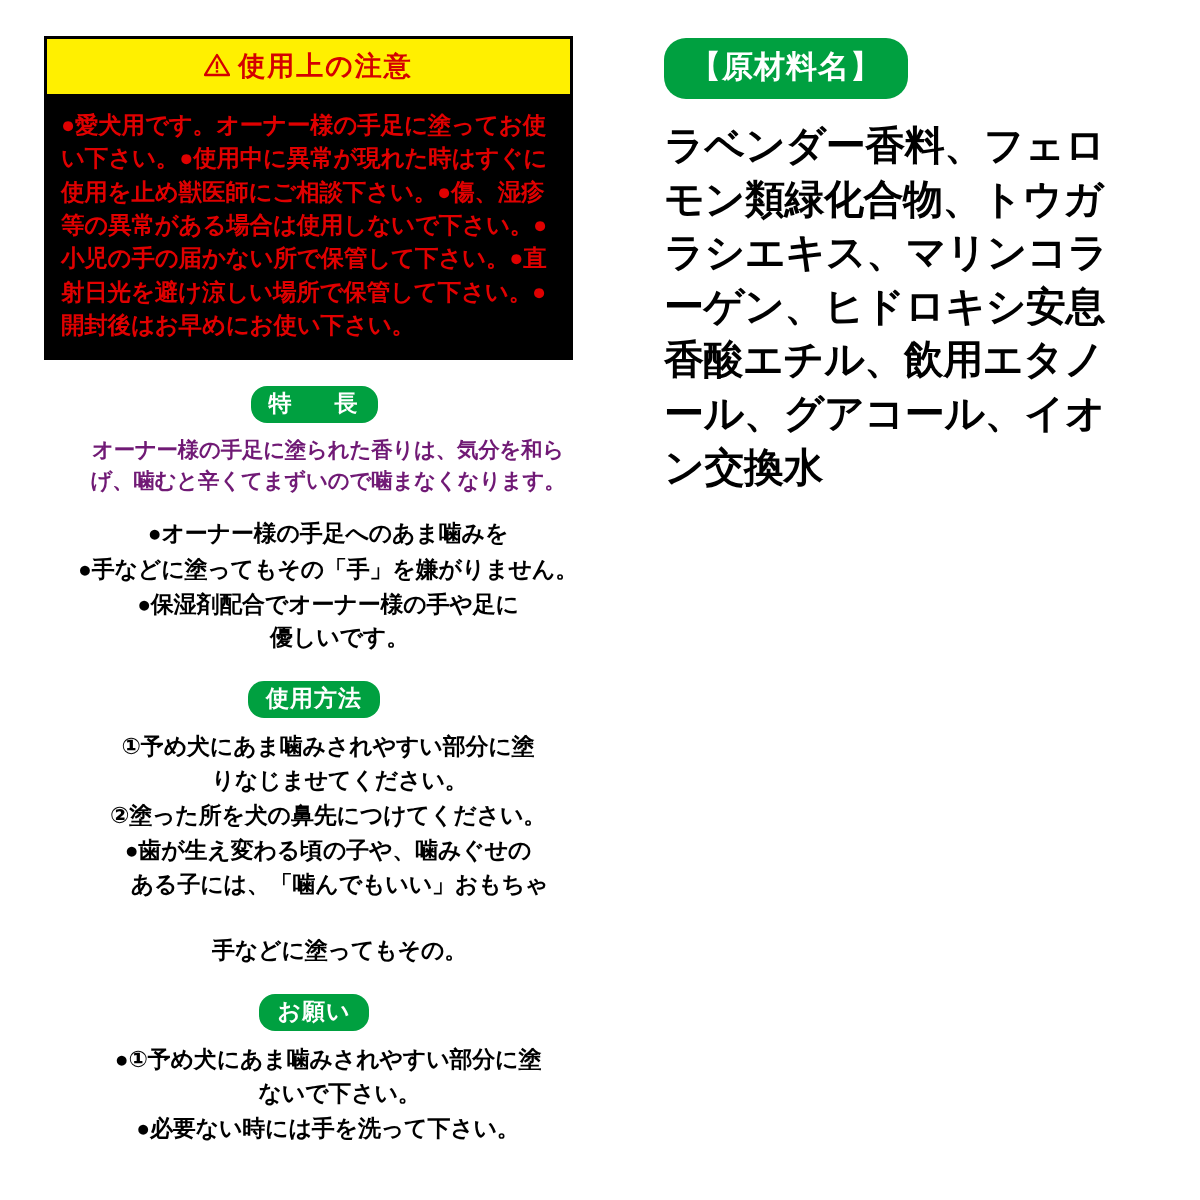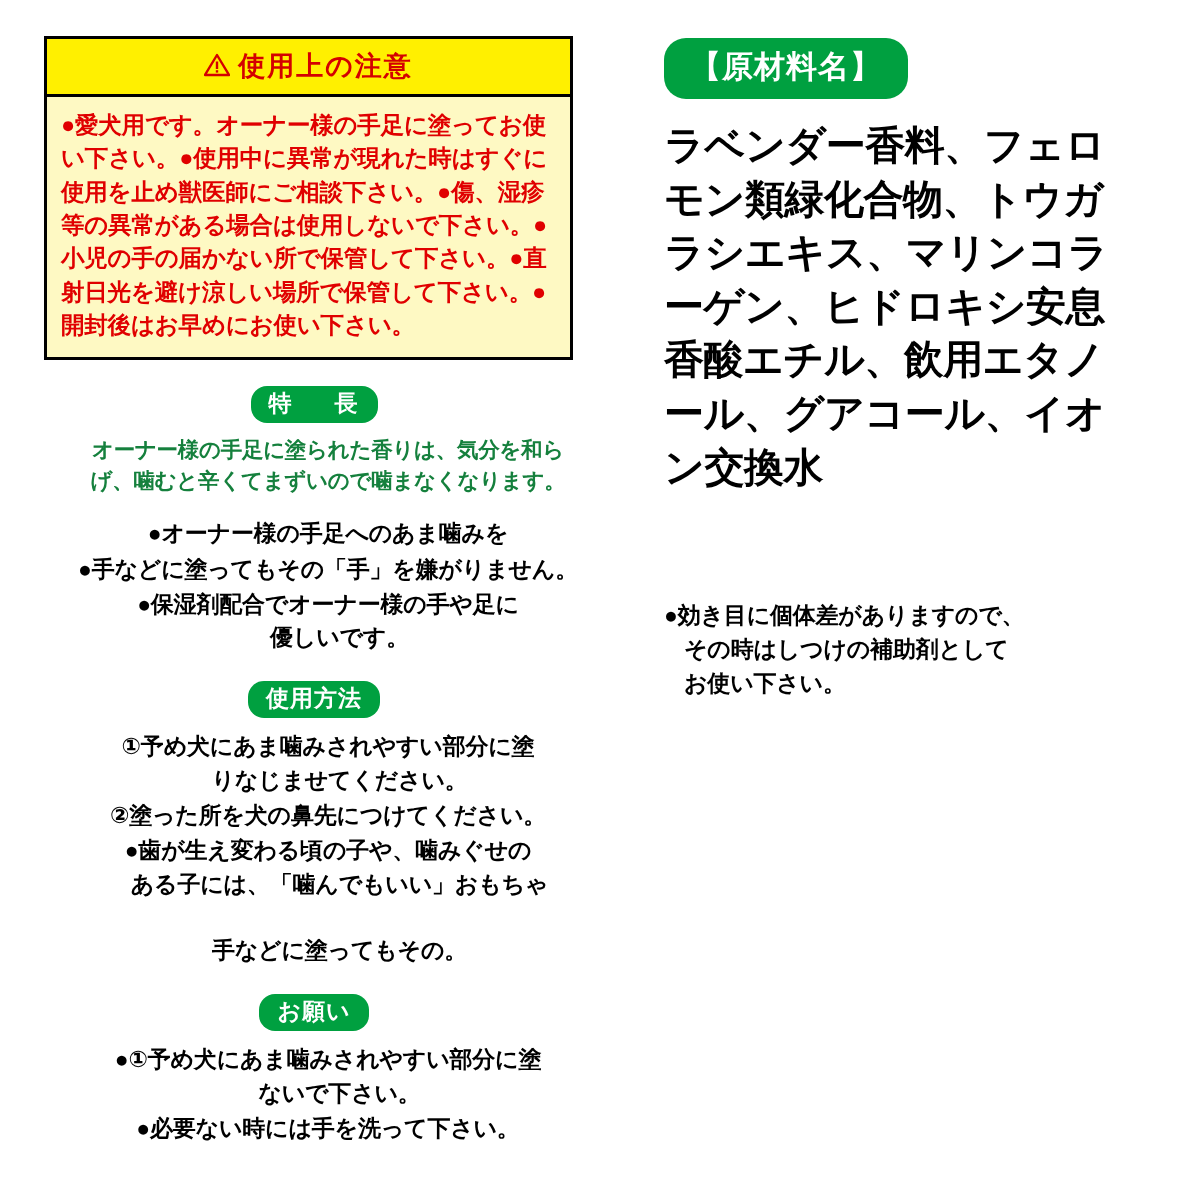--- a/index.html
+++ b/index.html
@@ -25,21 +25,21 @@
   .col-left {
     position: absolute;
     left: 44px;
     top: 36px;
     width: 540px;
   }
 
   
   .caution-box {
     border: 3px solid #000000;
-    background: #fef9c3;
+    background: #000000;
     width: 529px;
     box-sizing: border-box;
   }
   .caution-head {
     background: #fff000;
     border-bottom: 3px solid #000000;
     text-align: center;
     padding: 9px 0 10px 0;
     font-weight: bold;
     font-size: 27px;
@@ -79,21 +79,21 @@
 
   .sec {
     margin-top: 26px;
     text-align: center;
   }
   .sec-body {
     margin-top: 12px;
     padding-left: 28px;
   }
   .green-text {
-    color: #15803d;
+    color: #701a75;
     font-weight: bold;
     font-size: 21.5px;
     line-height: 1.45;
     letter-spacing: -0.3px;
   }
   .blk {
     color: #000000;
     font-weight: bold;
     font-size: 23px;
     line-height: 1.45;
@@ -216,20 +216,15 @@
         </div>
       </div>
     </div>
 
   </div>
 
   <div class="col-right">
     <span class="ingred-pill">【原材料名】</span>
     <div class="ingred-body">ラベンダー香料、フェロモン類緑化合物、トウガラシエキス、マリンコラーゲン、ヒドロキシ安息香酸エチル、飲用エタノール、グアコール、イオン交換水</div>
 
-    <div class="note-body">
-      <p>●効き目に個体差がありますので、</p>
-      <p class="note-indent">その時はしつけの補助剤として</p>
-      <p class="note-indent">お使い下さい。</p>
-    </div>
   </div>
 
 </div>
 
 </body></html>

